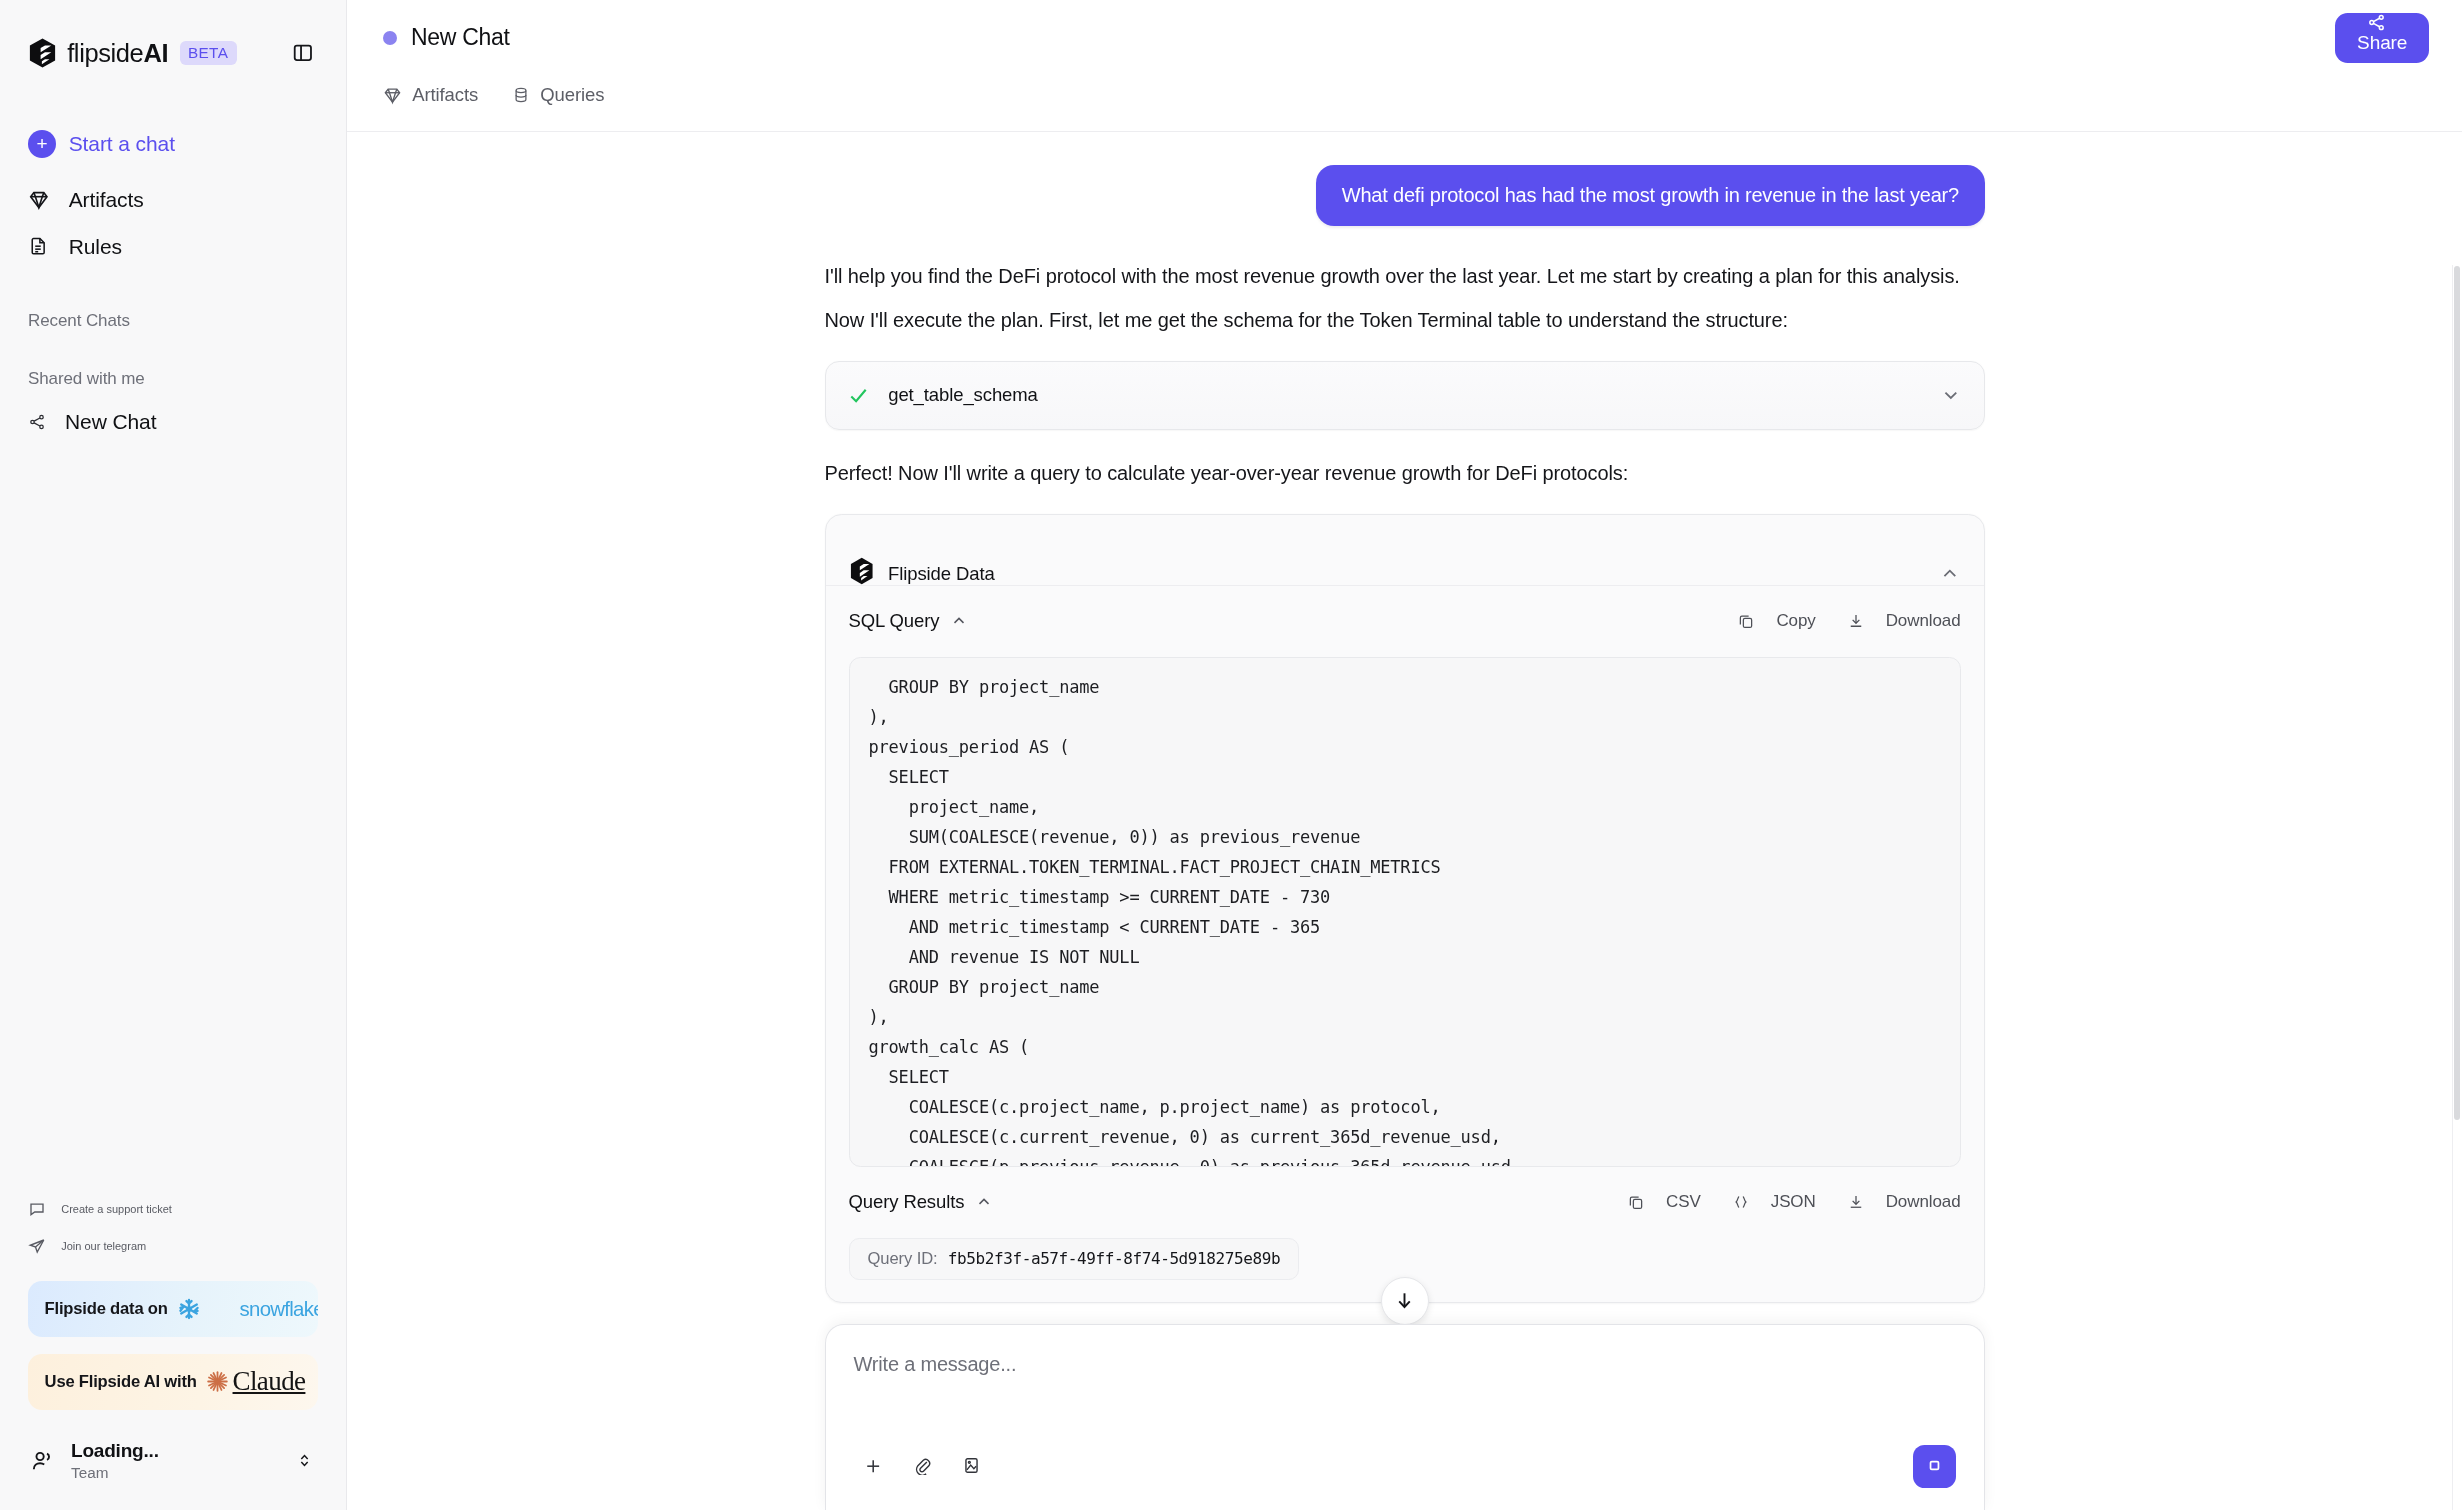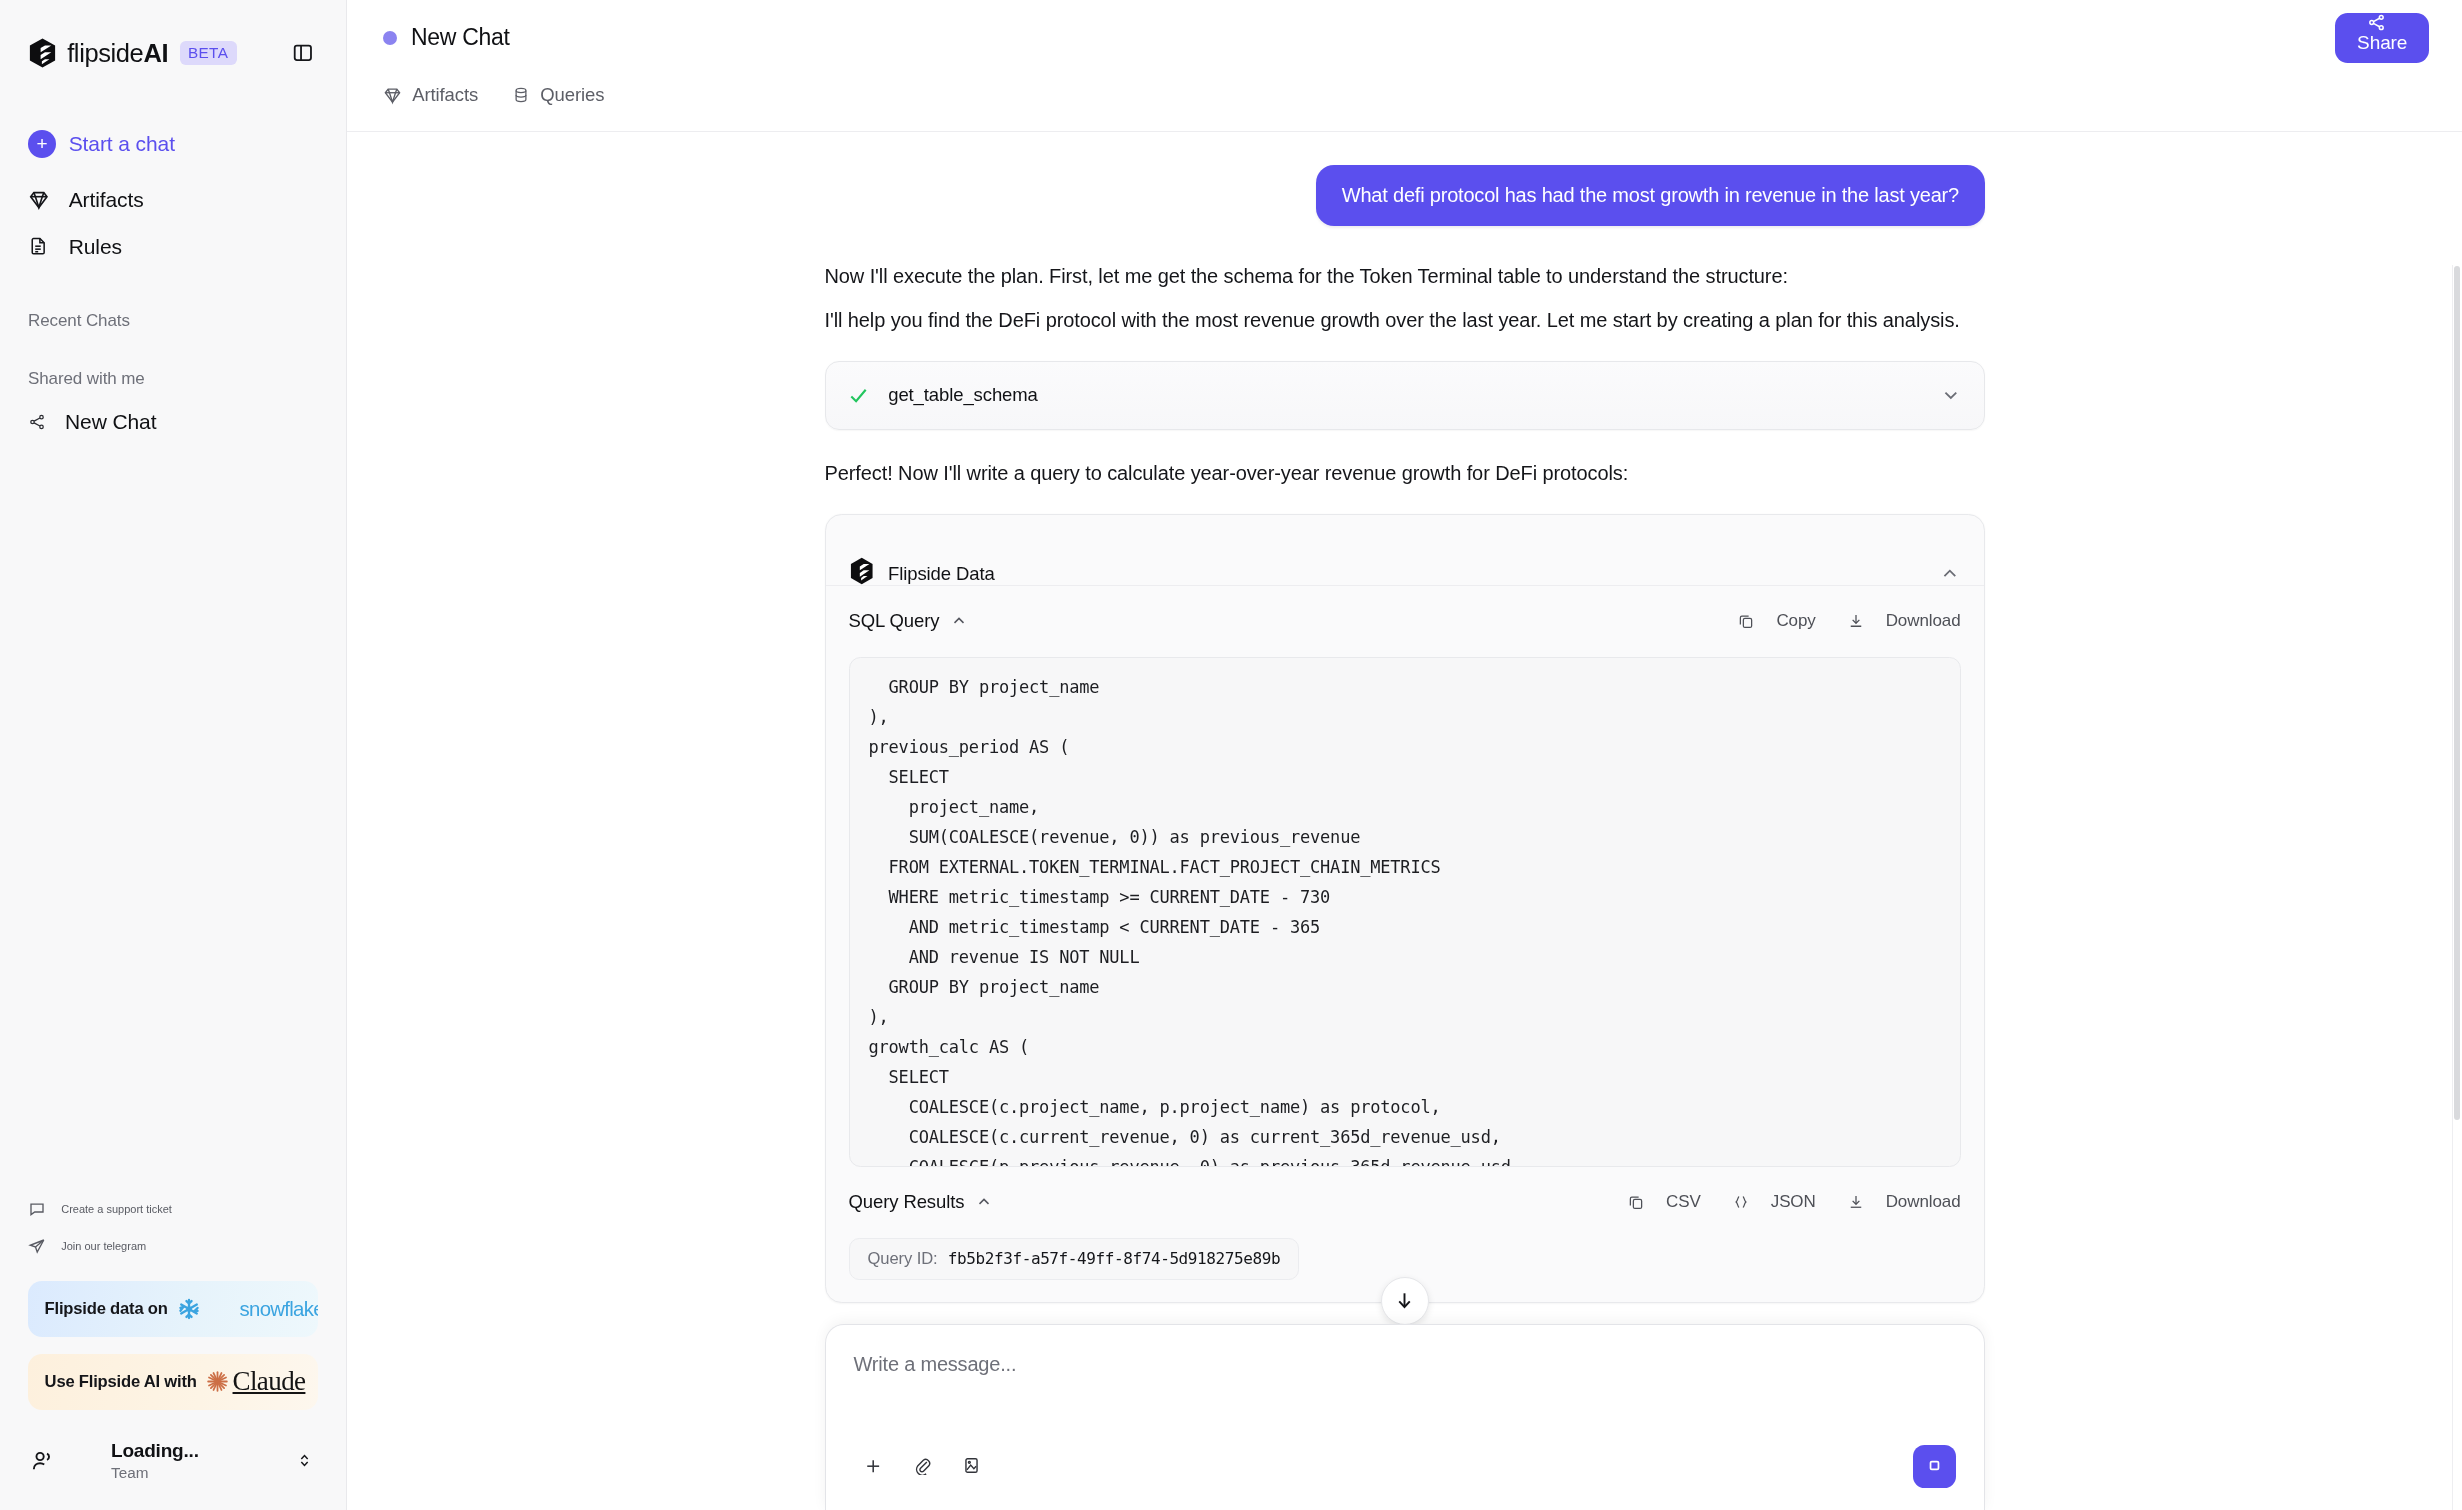--- a/index.html
+++ b/index.html
@@ -80,21 +80,21 @@
   .promo.claude { background: linear-gradient(100deg,#fdf0dd 0%, #fdf4e5 60%, #fdf7ee 100%); }
   .promo-text { font-size: 16.6px; font-weight: 700; color: #15161a; letter-spacing: -0.2px; white-space: nowrap; }
   .snow-logo { display: flex; align-items: center; margin-left: 9px; gap: 35px; }
   .snow-word { font-size: 20.4px; color: #3ba4e0; letter-spacing: -0.7px; margin-left: 3.8px; font-weight: 400; }
   .snow-word sup { font-size: 8.3px; vertical-align: super; }
   .claude-logo { display: flex; align-items: center; margin-left: 9px; }
   .claude-word { font-family: "Liberation Serif", serif; font-size: 27px; letter-spacing: -0.6px; color: #141414; margin-left: 3.8px; text-decoration: underline; }
 
   .team-row {
     display: flex; align-items: center; height: 61px; margin-top: 20.4px;
-    border-top: 0; cursor: pointer; padding-right: 3.8px; gap: 40px;
+    border-top: 0; cursor: pointer; padding-right: 3.8px;
   }
   .team-avatar { width: 29px; margin-right: 14px; display: flex; align-items: center; justify-content: center; }
   .team-texts { display: flex; flex-direction: column; justify-content: center; }
   .team-name { font-size: 19px; font-weight: 700; letter-spacing: -0.2px; line-height: 1.15; }
   .team-sub { font-size: 15.3px; color: #6e7079; margin-top: 2.5px; line-height: 1.15; }
   .team-chev { margin-left: auto; display: flex; align-items: center; }
 
   
   .main { flex: 1 1 auto; position: relative; height: 1510px; background: #fff; overflow: hidden; }
 
@@ -458,22 +458,22 @@
       <div class="vtrack"></div>
       <div class="vscroll"></div>
 
       <div class="thread">
         <div class="thread-inner">
 
           <div class="user-bubble">What defi protocol has had the most growth in revenue in the last year?</div>
           <div class="clear"></div>
 
           <div class="assistant">
+            <p class="a-para">I'll help you find the DeFi protocol with the most revenue growth over the last year. Let me start by creating a plan for this analysis.</p>
             <p class="a-para">Now I'll execute the plan. First, let me get the schema for the Token Terminal table to understand the structure:</p>
-            <p class="a-para">I'll help you find the DeFi protocol with the most revenue growth over the last year. Let me start by creating a plan for this analysis.</p>
 
             <div class="tool-card">
               <span class="tool-check">
                 <svg viewBox="0 0 24 24" width="23" height="23" fill="none" stroke="#22c55e" stroke-width="2.2">
                   <path d="M4.5 13 L9.5 18 L19.5 6"></path>
                 </svg>
               </span>
               <span class="tool-name">get_table_schema</span>
               <span class="tool-chev">
                 <svg viewBox="0 0 24 24" width="21.7" height="21.7" fill="none" stroke="#6b6d75" stroke-width="2">

